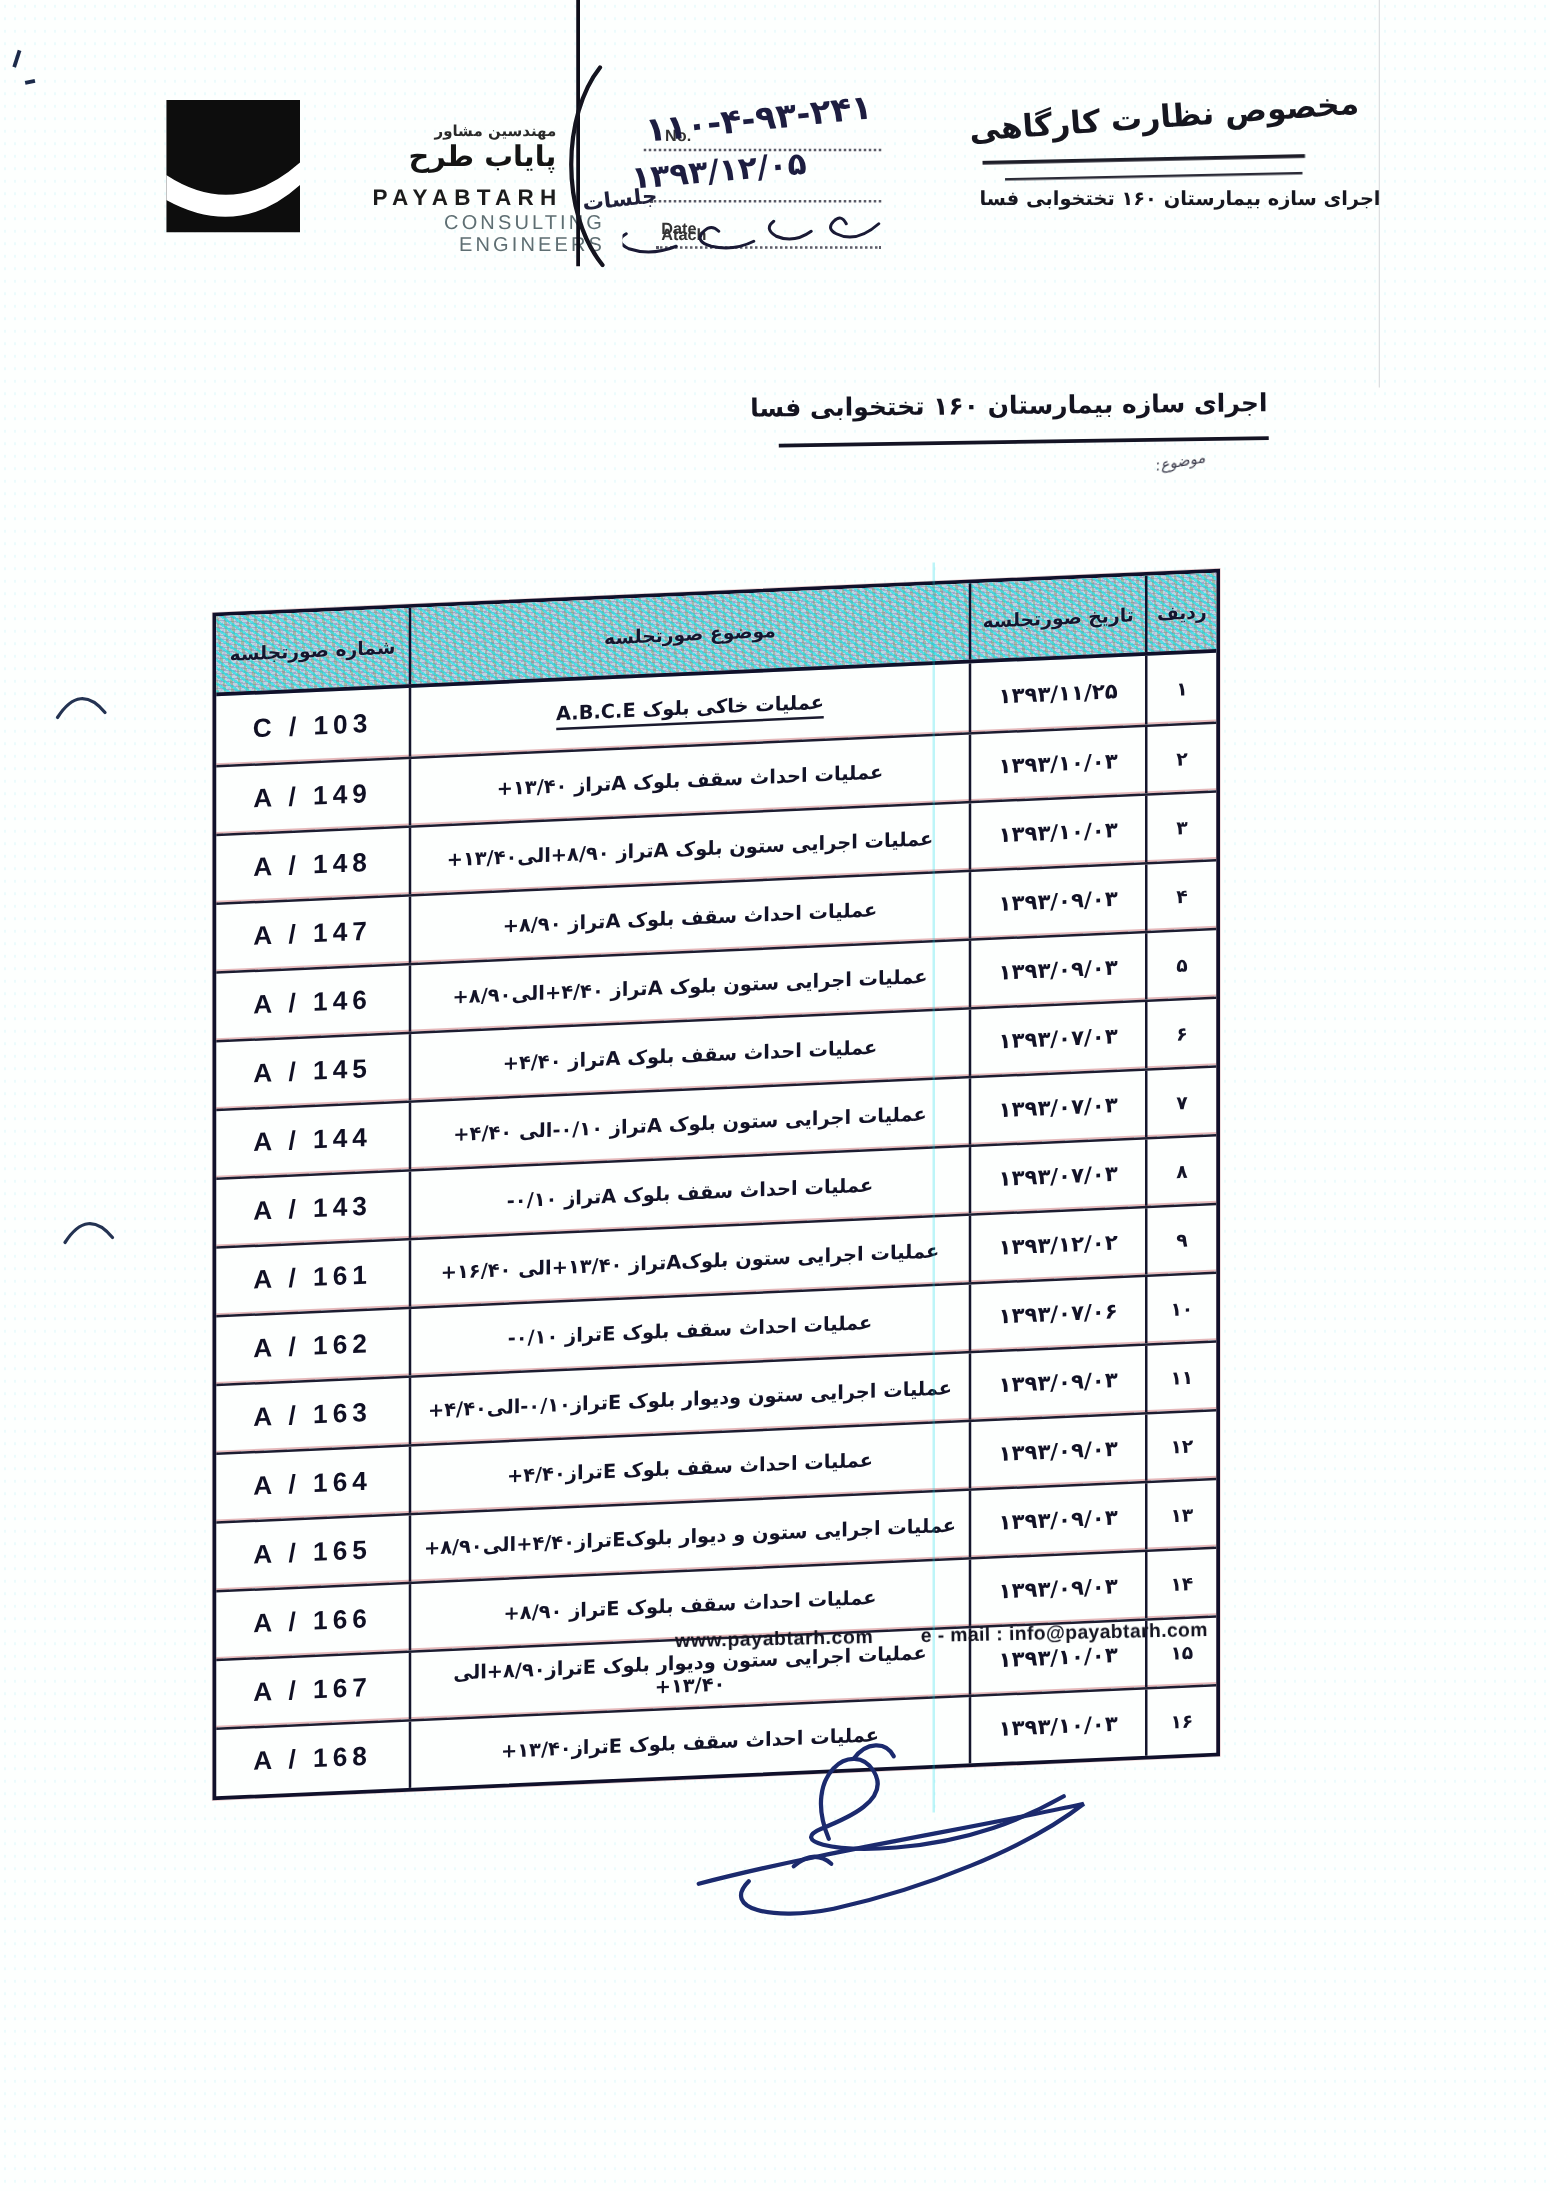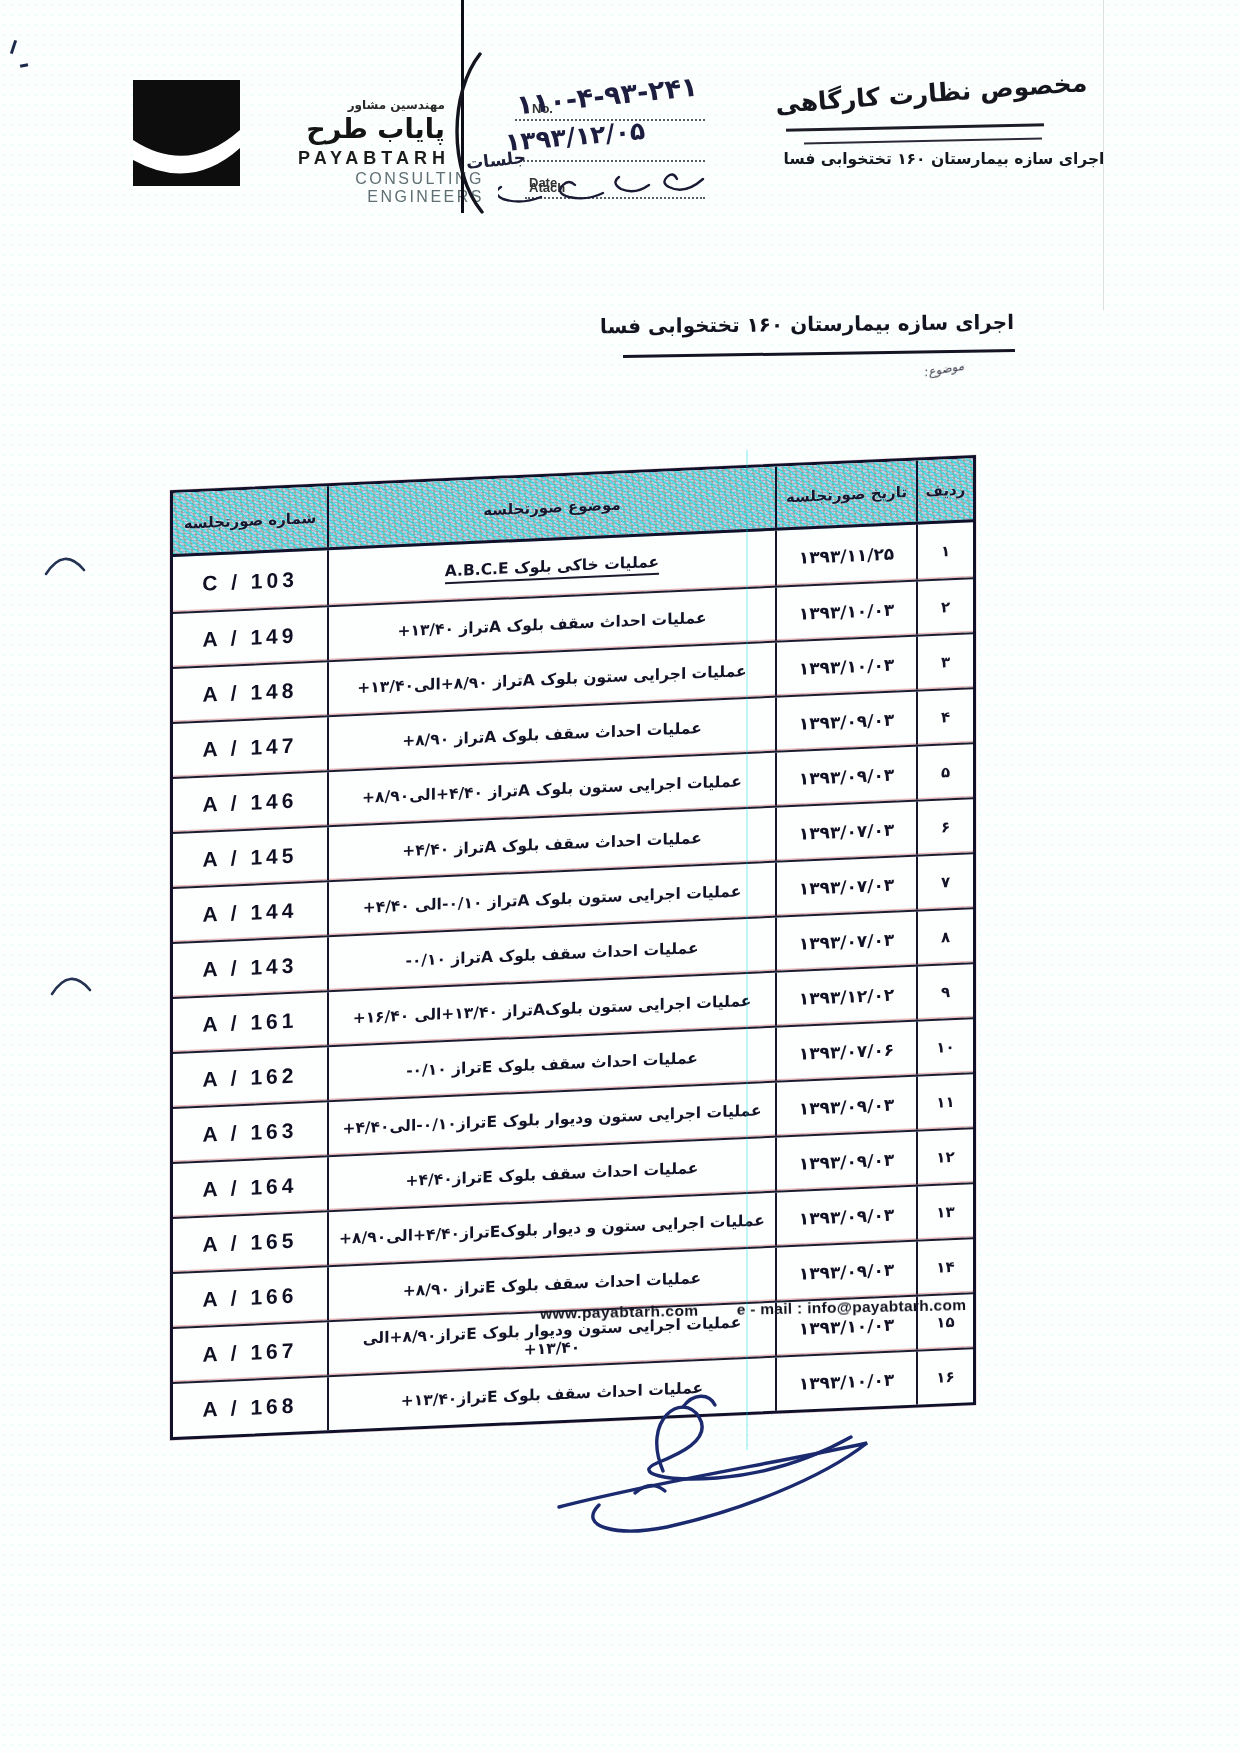--- a/index.html
+++ b/index.html
@@ -15,21 +15,21 @@
   .scan-speckle {
     position:absolute; inset:0; pointer-events:none;
     background-image:radial-gradient(rgba(0,205,225,.07) 1px, transparent 1.2px);
     background-size:8px 10px;
   }
   .abs { position:absolute; }
 
   
   .logo-box { left:133px; top:80px; width:107px; height:106px; }
   .brand-fa-small { left:240px; top:98px; width:205px; text-align:right; font-size:12px; font-weight:bold; color:#2a2a2a; direction:rtl; letter-spacing:.5px; filter:blur(.3px); }
-  .brand-fa { left:240px; top:113px; width:205px; text-align:right; font-size:27px; font-weight:bold; color:#141414; direction:rtl; border-bottom:0; }
+  .brand-fa { left:240px; top:113px; width:205px; text-align:right; font-size:23px; font-weight:bold; color:#141414; direction:rtl; border-bottom:0; }
   .brand-en { left:240px; top:148px; width:210px; text-align:right; font-size:18px; font-weight:bold; letter-spacing:5px; color:#1c1c1c; font-family:"Liberation Sans",sans-serif; }
   .brand-en-sub { left:240px; top:170px; width:210px; text-align:right; font-size:16px; letter-spacing:2.5px; color:#5e6e72; font-family:"Liberation Sans",sans-serif; filter:blur(.4px);margin-left:34px; }
 
   .vrule-top { left:461px; top:0; width:2.5px; height:213px; background:#0d0d18; }
   .bracket-svg { left:448px; top:52px; }
 
   .fieldlabel { font-size:13px; font-weight:bold; color:#333; font-family:"Liberation Sans",sans-serif;padding-left:40px; }
   .no-label   { left:492px; top:101px; }
   .date-label { left:489px; top:141px;margin-top:34px; }
   .atach-label{ left:489px; top:180px; }

